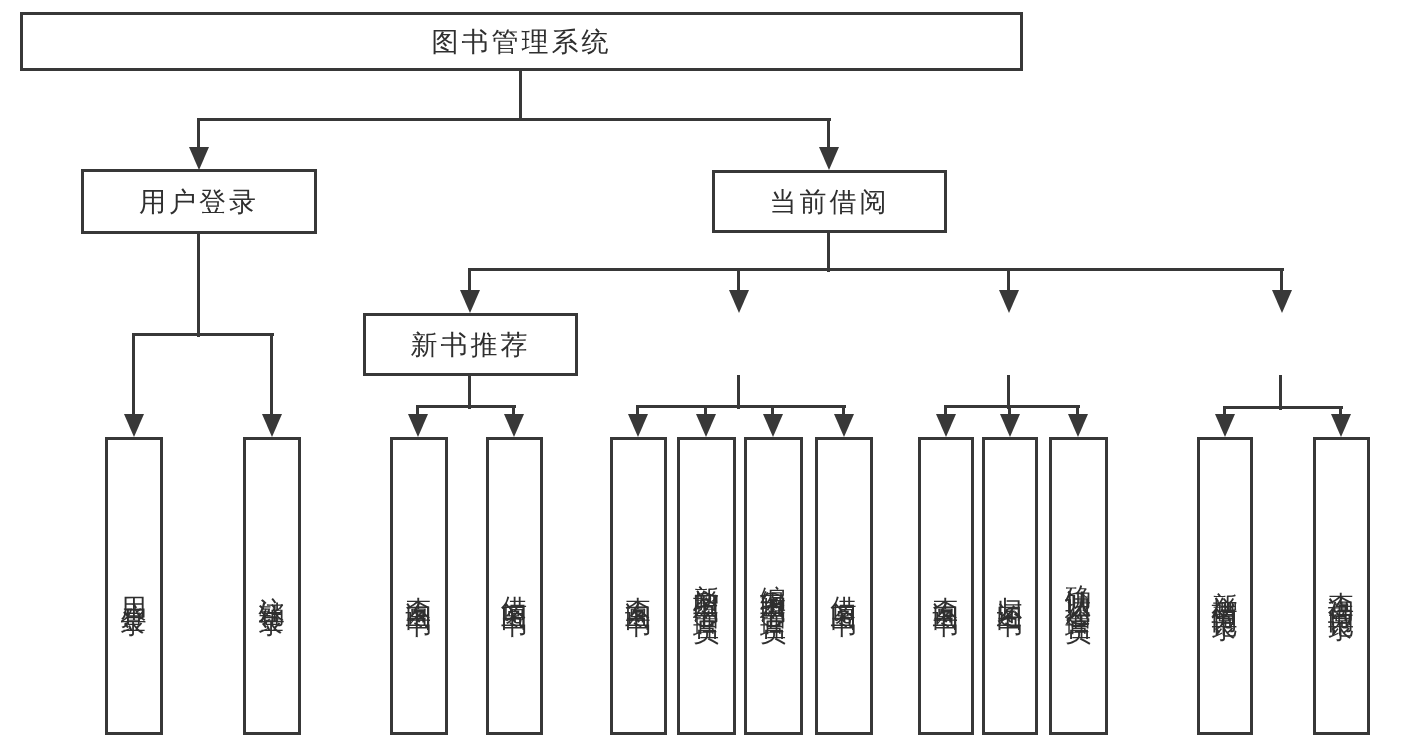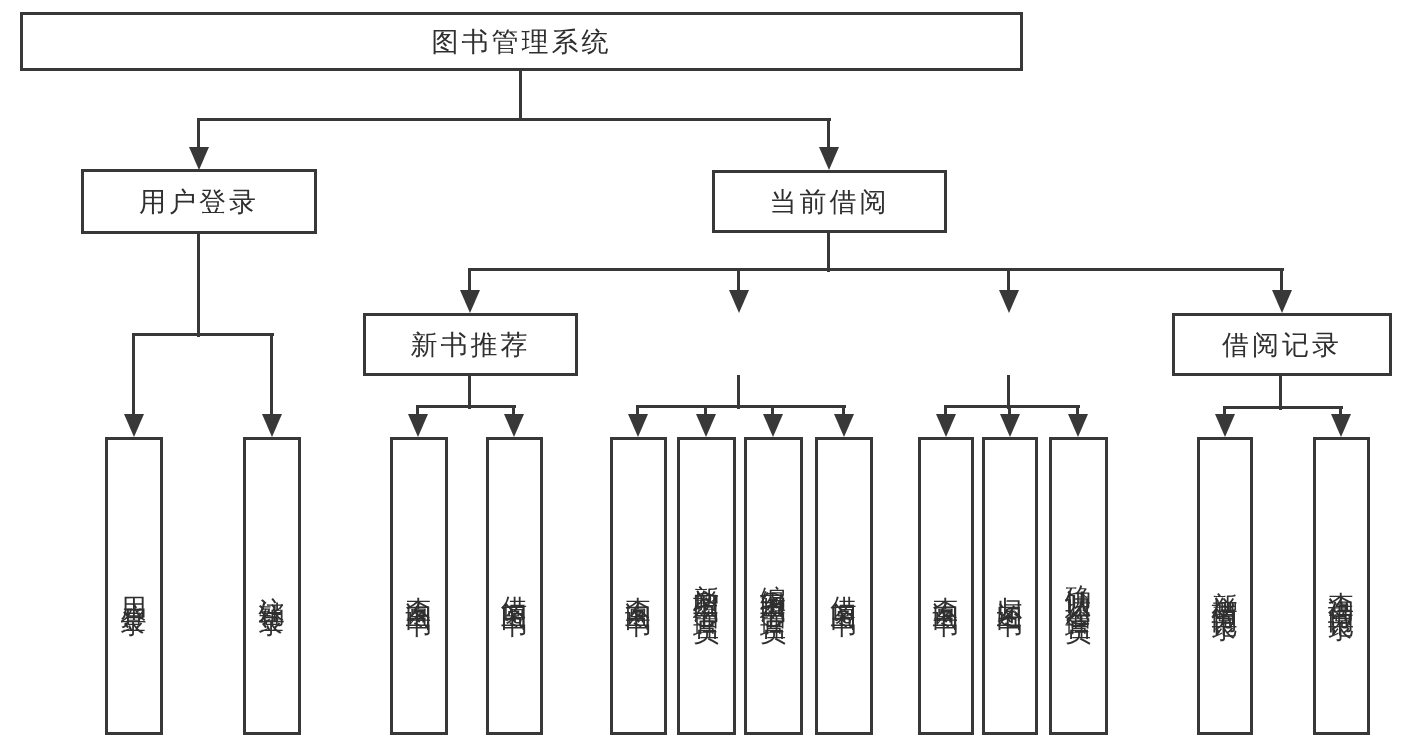--- a/index.html
+++ b/index.html
@@ -52,21 +52,20 @@
 <body>
 
 <div class="canvas" id="canvas">
 
   <div class="node" style="left:20px;top:12px;width:1003px;height:59px">图书管理系统</div>
 
   <div class="node" style="left:81px;top:169px;width:236px;height:65px">用户登录</div>
   <div class="node" style="left:712px;top:170px;width:235px;height:63px">当前借阅</div>
 
   <div class="node" style="left:363px;top:313px;width:215px;height:63px">新书推荐</div>
-  <div class="node" style="left:1172px;top:313px;width:220px;height:63px">借阅记录</div>
 
   <div class="node leaf" style="left:105px;top:437px;width:58px;height:298px">
     <span class="vtext">用户登录</span>
   </div>
   <div class="node leaf" style="left:243px;top:437px;width:58px;height:298px">
     <span class="vtext">注销登录</span>
   </div>
   <div class="node leaf" style="left:390px;top:437px;width:58px;height:298px">
     <span class="vtext">查询图书</span>
   </div>

